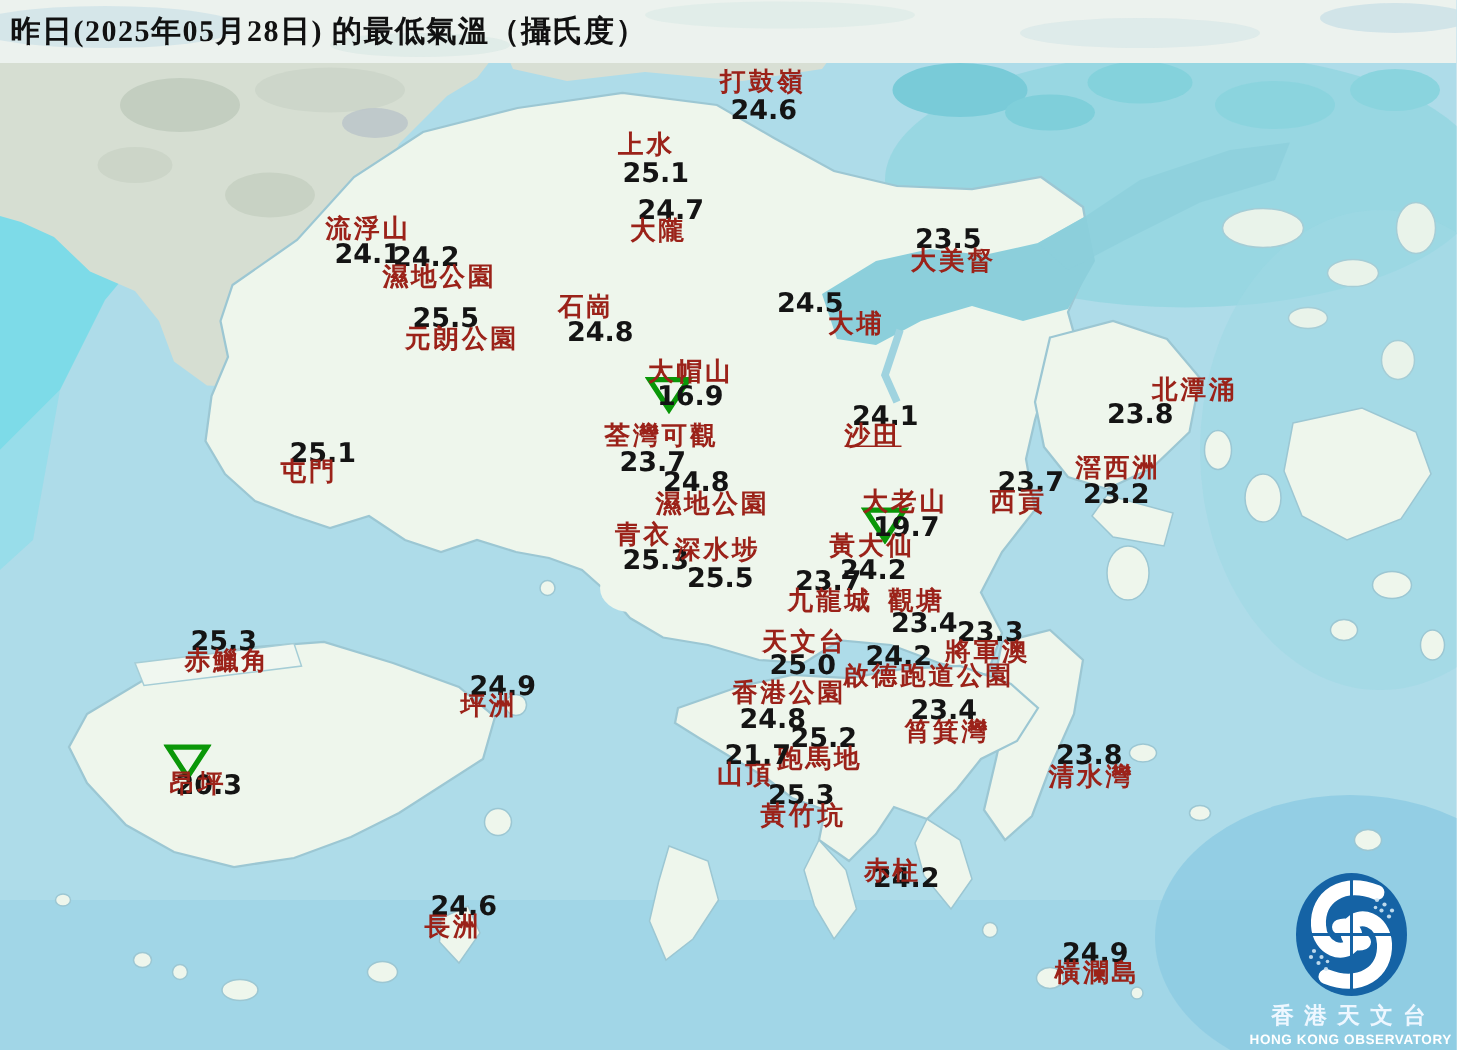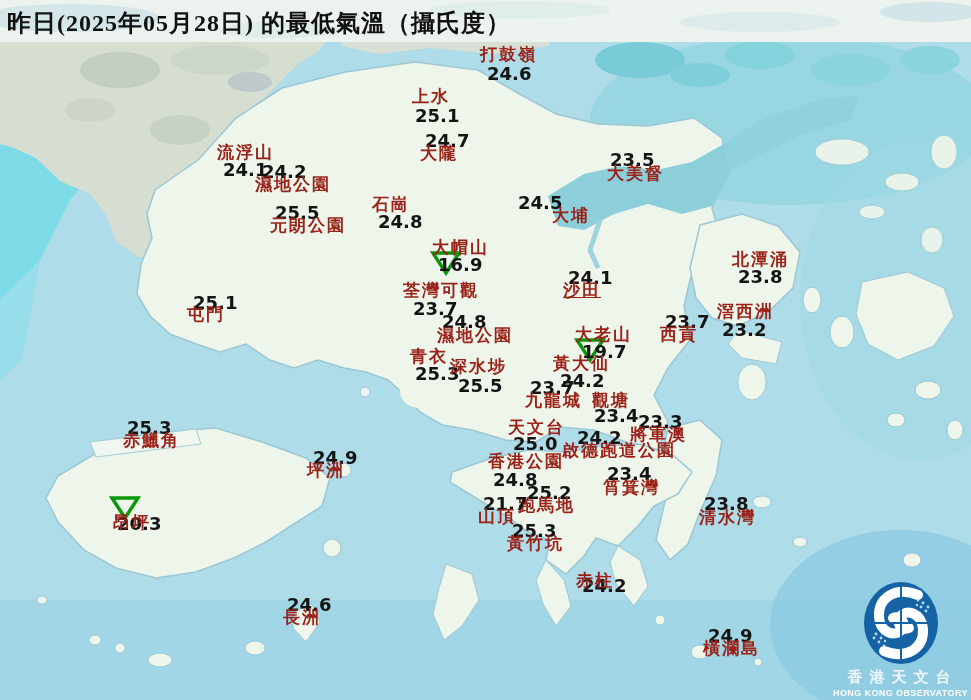--- a/index.html
+++ b/index.html
@@ -5,21 +5,21 @@
   html,body{margin:0;padding:0;background:#dfeef2;}
   .canvas{
     position:relative;width:971px;height:700px;overflow:hidden;
     font-family:"Liberation Sans",sans-serif;
     user-select:none;
   }
   .map-svg{position:absolute;left:0;top:0;}
   .page-title{
     position:absolute;left:7px;top:7px;z-index:5;
     font-family:"Liberation Serif","DejaVu Serif",serif;
-    font-size:24px;font-weight:600;color:#111;letter-spacing:1px;white-space:nowrap;
+    font-size:20px;font-weight:600;color:#111;letter-spacing:1px;white-space:nowrap;
   }
   #stations-layer{position:absolute;left:0;top:0;width:100%;height:100%;z-index:4;}
   .station-value{
     position:absolute;z-index:3;
     font-family:"DejaVu Sans","Liberation Sans",sans-serif;
     font-size:18px;line-height:1;color:var(--station-value-color,#141414);
     white-space:nowrap;
     font-weight:bold;
   }
   .station-name{
@@ -167,21 +167,21 @@
     <svg class="marker" width="32" height="26" viewBox="0 0 32 26" style="display: block; left: 430px; top: 250px;">
       <polygon points="3,3 29,3 16,23" fill="none" stroke="currentColor" stroke-width="3.5"></polygon>
     </svg>
     <div class="station-value" style="left: 438px; top: 256px;">16.9</div>
     <div class="station-name" style="left: 432px; top: 239px;">大帽山</div>
 
     <div class="station-value" style="left: 568px; top: 269px;">24.1</div>
     <div class="station-name" style="left: 563px; top: 282px; text-decoration: underline;">沙田</div>
 
     <div class="station-value" style="left: 738px; top: 268px;">23.8</div>
-    <div class="station-name" style="left: 732px; top: 251px;">北潭涌</div>
+    <div class="station-name" style="left: 768px; top: 251px;">北潭涌</div>
 
     <div class="station-value" style="left: 413px; top: 300px;">23.7</div>
     <div class="station-name" style="left: 403px; top: 282px;">荃灣可觀</div>
 
     <div class="station-value" style="left: 193px; top: 294px;">25.1</div>
     <div class="station-name" style="left: 187px; top: 306px;">屯門</div>
 
     <div class="station-value" style="left: 442px; top: 313px;">24.8</div>
     <div class="station-name" style="left: 437px; top: 327px;">濕地公園</div>
 

